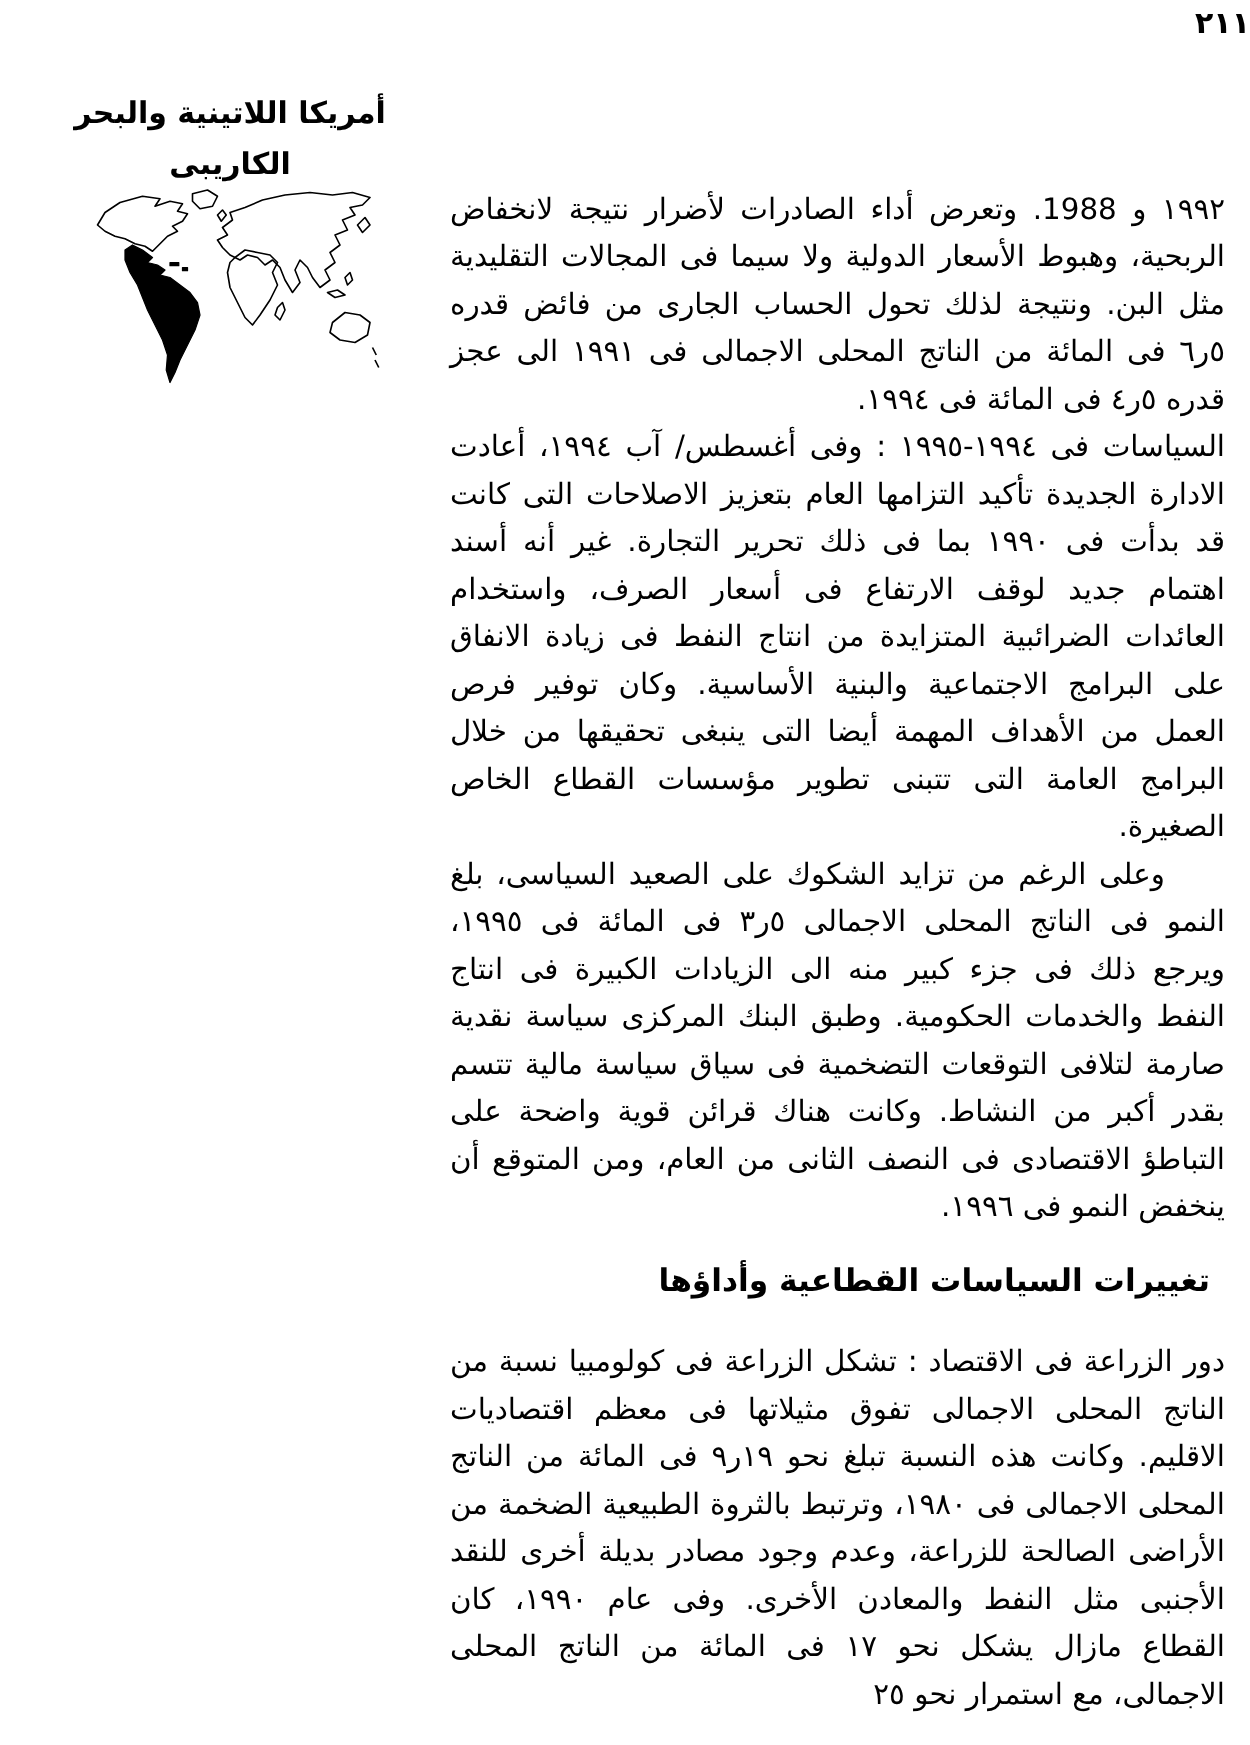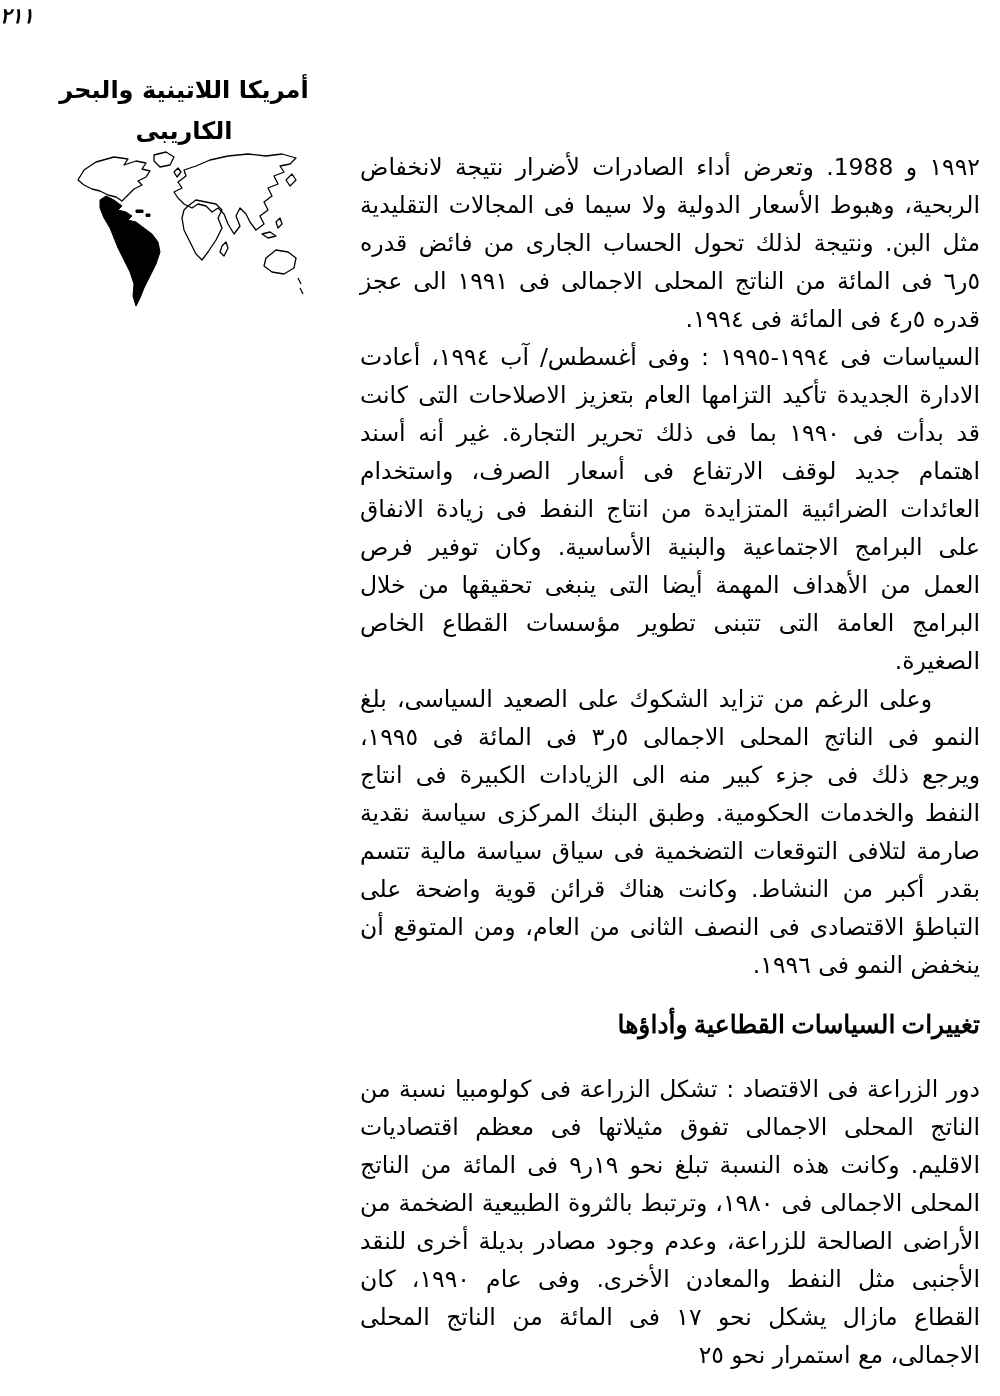--- a/index.html
+++ b/index.html
@@ -3,41 +3,41 @@
 <meta charset="utf-8">
 <style>
   html,body{margin:0;padding:0;}
   body{
     width:1000px;height:1396px;background:#ffffff;color:#000;
     font-family:"DejaVu Sans",sans-serif;
     overflow:hidden;position:relative;
   }
   .page-number{
     position:absolute;top:4px;left:0;width:100%;
-    text-align:left;font-size:21px;font-weight:bold;letter-spacing:1px;font-style:italic;
+    text-align:right;font-size:24px;font-weight:bold;letter-spacing:1px;
   }
   .sidebar-label{
     position:absolute;left:58px;top:70px;width:252px;
     direction:rtl;text-align:center;font-weight:bold;
     font-size:24px;line-height:41px;
   }
   .map-wrap{position:absolute;left:70px;top:150px;width:236px;height:162px;}
   .map-wrap svg{display:block;width:236px;height:162px;}
   .main{
     position:absolute;left:360px;top:148px;width:620px;
     direction:rtl;text-align:justify;
     font-size:23.5px;line-height:38px;
   }
   .main p{margin:0;padding:0;}
   .p2{margin-top:30px;}
   .p3{text-indent:48px;}
   .lead{font-weight:normal;}
   .section-heading{
     direction:rtl;text-align:right;font-weight:bold;
-    font-size:25px;line-height:38px;margin:22px 0 26px 0;font-family:Liberation Serif, serif;
+    font-size:25px;line-height:38px;margin:22px 12px 26px 0;
   }
   .outline{fill:none;stroke:#000;stroke-width:1.3;stroke-linejoin:round;}
   .filled{fill:#000;stroke:#000;stroke-width:1;stroke-linejoin:round;}
 </style>
 </head>
 <body>
 
 <div class="page-number">٢١١</div>
 
 <div class="sidebar-label">

